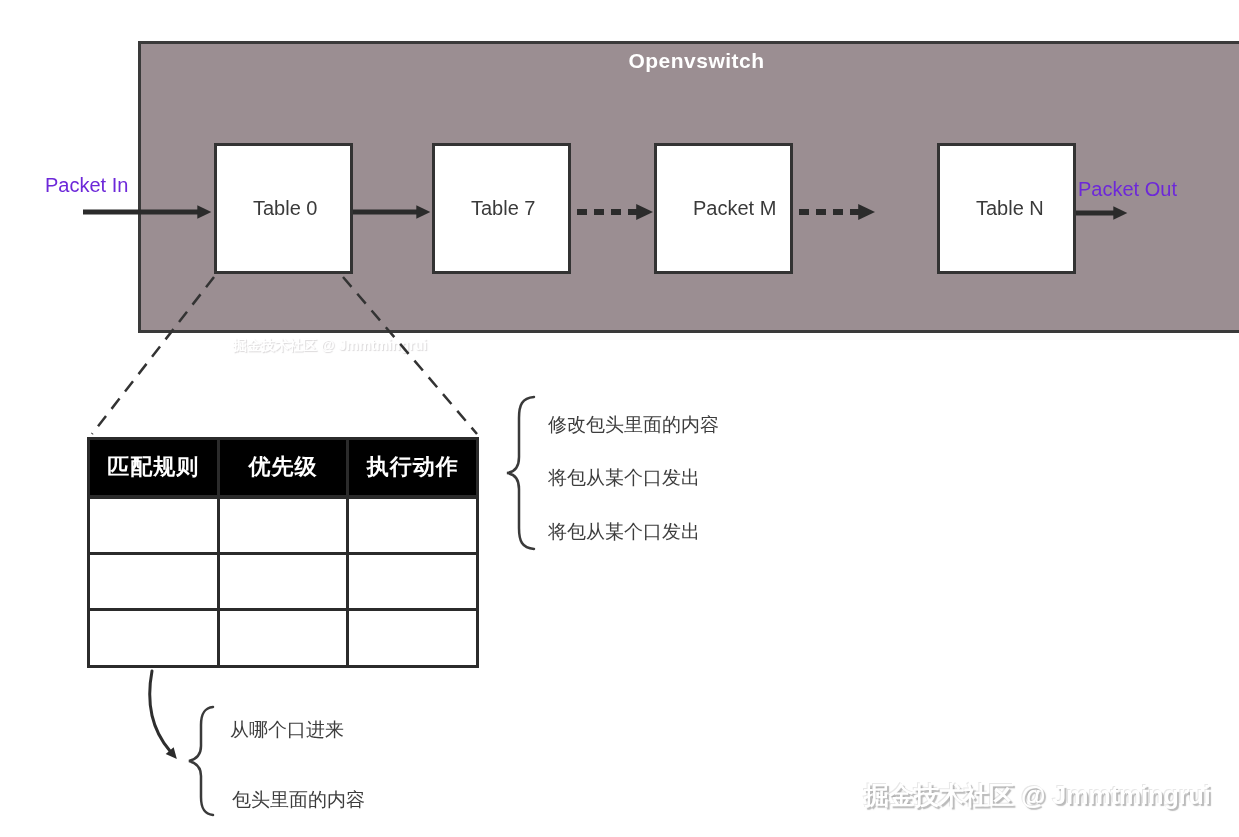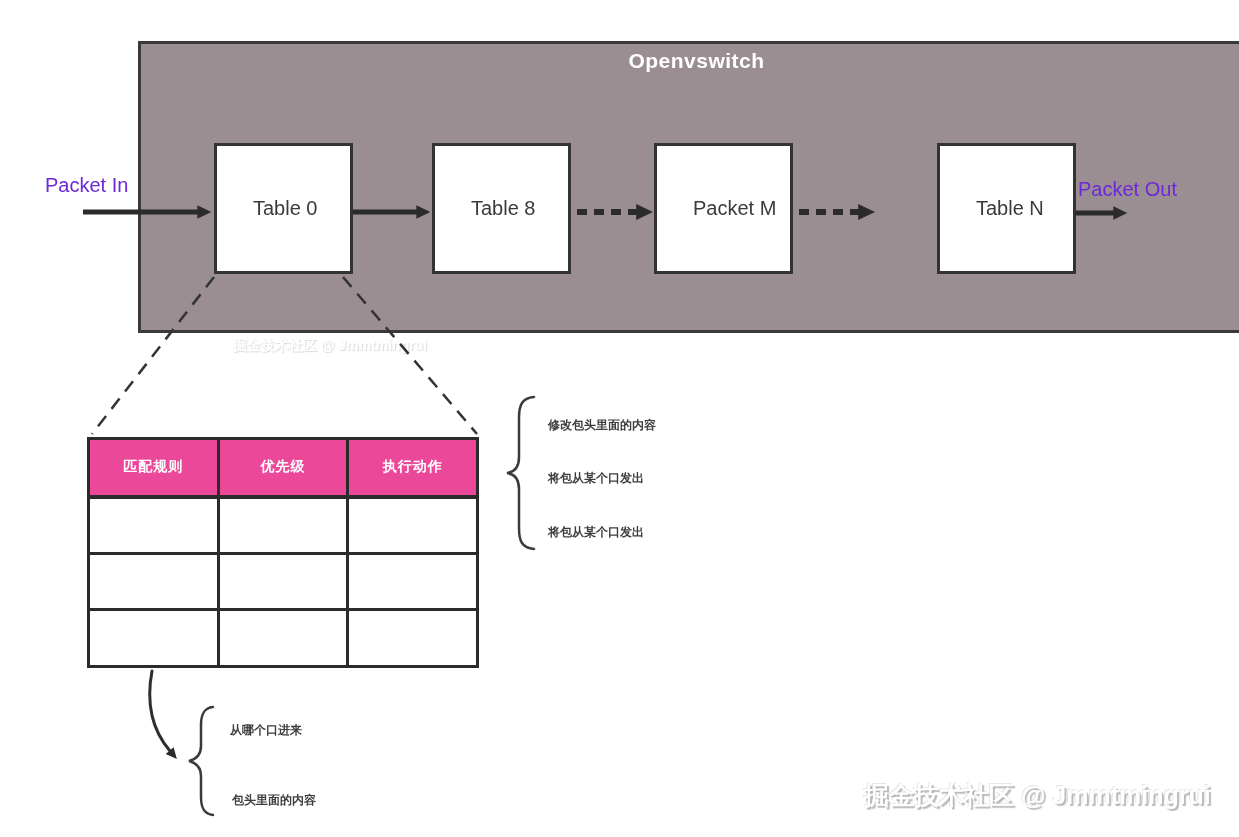--- a/index.html
+++ b/index.html
@@ -42,30 +42,29 @@
   
   .flow-table{
     position:absolute;left:87px;top:437px;width:392px;height:231px;
     border-collapse:collapse;table-layout:fixed;z-index:3;
     background:#ffffff;
   }
   .flow-table th,.flow-table td{
     border:3px solid #2b2b2b;box-sizing:border-box;padding:0;
   }
   .flow-table th{
-    background:#ec4899;color:#ffffff;font-size:14px;font-weight:bold;
+    background:#000000;color:#ffffff;font-size:22px;font-weight:bold;
     height:58px;text-align:center;letter-spacing:1px;
     border-bottom-width:4px;
   }
   .flow-table td{height:56px;background:#ffffff;}
   
   .note{
-    position:absolute;font-size:12px;color:#3d3d3d;white-space:nowrap;z-index:3;
+    position:absolute;font-size:19px;color:#3d3d3d;white-space:nowrap;z-index:3;
     line-height:24px;
-    font-weight:bold;
   }
   .note.a0{left:548px;top:413px;}
   .note.a1{left:548px;top:466px;}
   .note.a2{left:548px;top:520px;}
   .note.m0{left:230px;top:718px;}
   .note.m1{left:232px;top:788px;}
   
   .watermark{
     position:absolute;left:864px;top:779px;z-index:4;
     font-size:25px;font-weight:600;color:#ffffff;white-space:nowrap;
@@ -120,21 +119,21 @@
     <path d="M152,671 C146,703 152,730 170,751" fill="none" stroke="#2e2e2e" stroke-width="3" stroke-linecap="round" marker-end="url(#arrow3)"></path>
 
     <path d="M213,707 C204,708 201,714 201,725 L201,746 C201,754 197,759 189,761
              C197,763 201,768 201,776 L201,797 C201,808 204,814 213,815" fill="none" stroke="#3a3a3a" stroke-width="2.5" stroke-linecap="round"></path>
   </svg>
 
   <div class="tbox t0">
     <span>Table 0</span>
   </div>
   <div class="tbox t1">
-    <span>Table 8</span>
+    <span>Table 7</span>
   </div>
   <div class="tbox tm">
     <span>Packet M</span>
   </div>
   <div class="tbox tn">
     <span>Table N</span>
   </div>
 
   <div class="pkt-label pkt-in">Packet In</div>
   <div class="pkt-label pkt-out">Packet Out</div>

